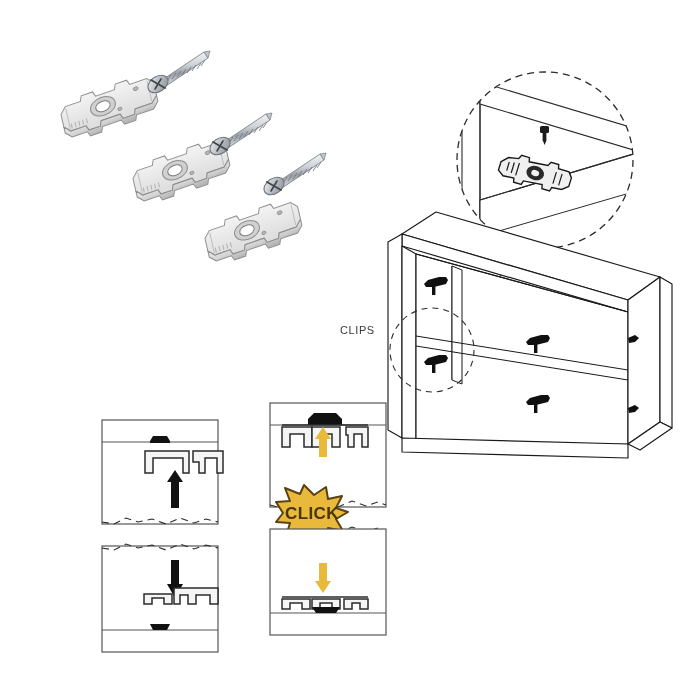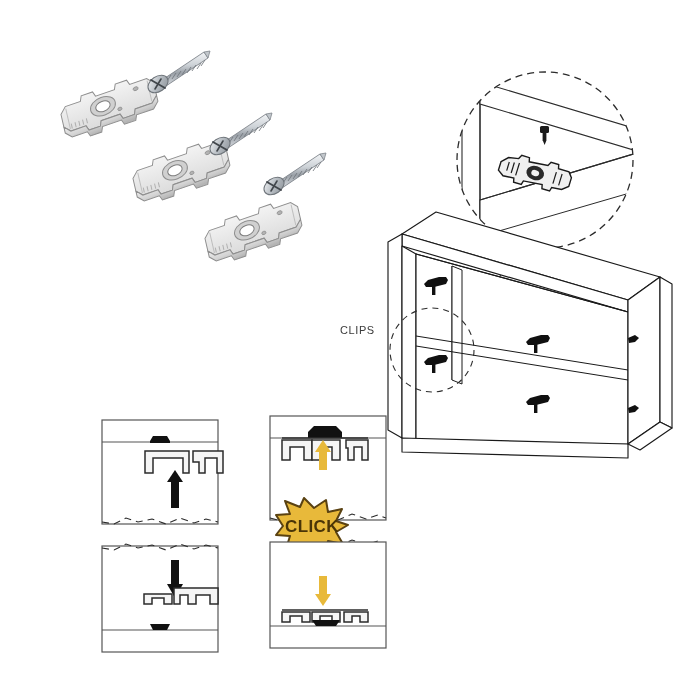--- a/index.html
+++ b/index.html
@@ -262,21 +262,21 @@
         <g transform="translate(44,170)">
           <use href="#railLower"></use>
           </g>
         <g transform="translate(50,206)">
           <path d="M0,0 L20,0 L17,6 L3,6 Z" fill="#111111"></path>
           </g>
       </g>
     </svg>
   </div>
 
-  <div class="abs" style="left:268px;top:414px;text-decoration:underline;">
+  <div class="abs" style="left:268px;top:401px;text-decoration:underline;">
     <svg width="124" height="236" viewBox="0 0 124 236">
 
       <g>
         <rect x="2" y="2" width="116" height="104" fill="#ffffff" stroke="#555555" stroke-width="1.2"></rect>
         <line x1="2" y1="24" x2="118" y2="24" stroke="#555555" stroke-width="1.2"></line>
 
         <g>
           <path d="M40,18 L46,12 L68,12 L74,18 L74,24 L40,24 Z" fill="#111111"></path>
           <path d="M14,26 L14,46 L22,46 L22,33 L36,33 L36,46 L44,46 L44,26 Z" fill="#f5f5f5" stroke="#2b2b2b" stroke-width="1.5"></path>
           <path d="M44,26 L44,46 L52,46 L52,33 L64,33 L64,46 L72,46 L72,26 Z" fill="#f5f5f5" stroke="#2b2b2b" stroke-width="1.5"></path>

